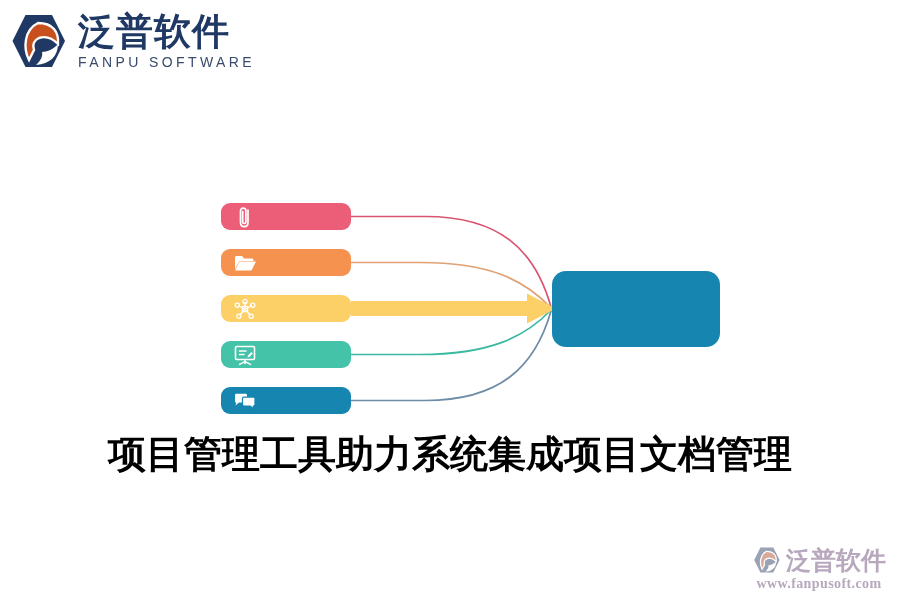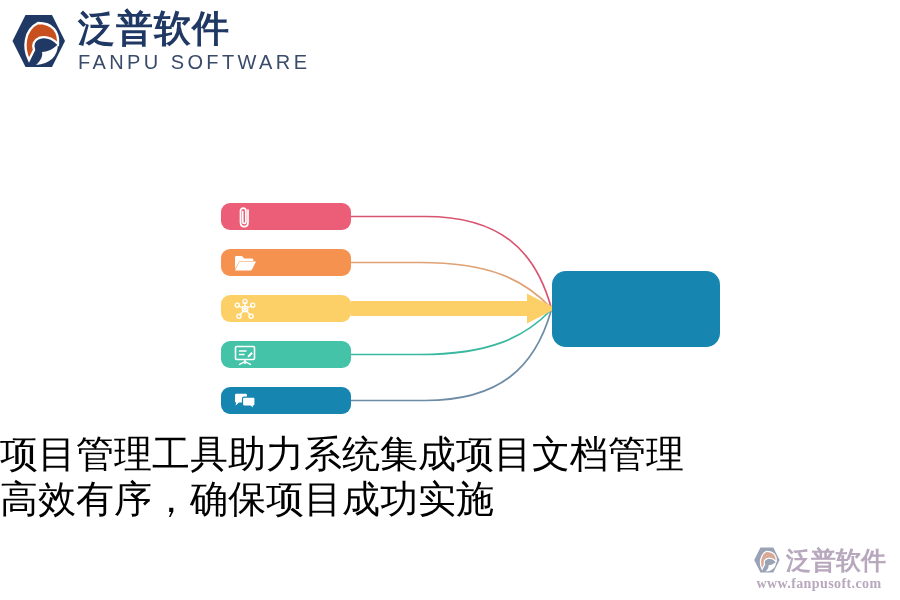--- a/index.html
+++ b/index.html
@@ -36,21 +36,21 @@
     line-height: 1;
   }
   .brand-cn {
     font-size: 37px;
     font-weight: bold;
     color: #1f3864;
     letter-spacing: 1px;
     font-family: "DejaVu Sans", "Liberation Sans", sans-serif;
   }
   .brand-en {
-    font-size: 20px;
+    font-size: 14px;
     color: #3a4a6b;
     letter-spacing: 3.4px;
     margin-top: 5px;
     font-family: "Liberation Sans", sans-serif;
   }
 
   
   .diagram {
     position: absolute;
     left: 0;
@@ -85,24 +85,25 @@
     position: absolute;
     border-radius: 14px;
   }
 
   
   .caption {
     position: absolute;
     left: 0;
     right: 0;
     top: 432px;
+    text-align: center;
     color: #000000;
     font-size: 38px;
     line-height: 1.18;
-    font-weight: normal;
+    font-weight: bold;
     font-family: "DejaVu Sans", "Liberation Sans", sans-serif;
     letter-spacing: 0px;
   }
   .caption-line {
     display: block;
     white-space: nowrap;
   }
 
   
   .watermark {
@@ -243,21 +244,20 @@
     <span></span>
   </div>
 
   <div class="hub-box" style="left:552px; top:271px; width:168px; height:76px; background:#1686b0;">
     <span></span>
   </div>
 </div>
 
 <div class="caption">
   <span class="caption-line">项目管理工具助力系统集成项目文档管理</span>
-  <span class="caption-line">高效有序，确保项目成功实施</span>
 </div>
 
 <div class="watermark">
   <div class="watermark-top">
     <span class="watermark-mark">
       <svg viewBox="0 0 62 62" width="30" height="30" aria-hidden="true">
         <path d="M17.5 5 L44 5 L57 31 L44 57 L17.5 57 L4.5 31 Z" fill="#9aa3b5"></path>
         <path d="M30 13 C45 13 51 22 50 34 C44 28 37 26 31 28 C26 30 24 35 26 40 L21 50 C15 38 16 20 30 13 Z" fill="#d8a898"></path>
         <path d="M30 13 C45 13 51 22 50 34 C44 28 37 26 31 28 C26 30 24 35 26 40 L21 50 C15 38 16 20 30 13 Z" fill="none" stroke="#ffffff" stroke-width="2.6"></path>
         <path d="M50 34 C50 46 42 54 28 55 C33 50 35 46 34 42 C39 42 46 39 50 34 Z" fill="#ffffff"></path>

